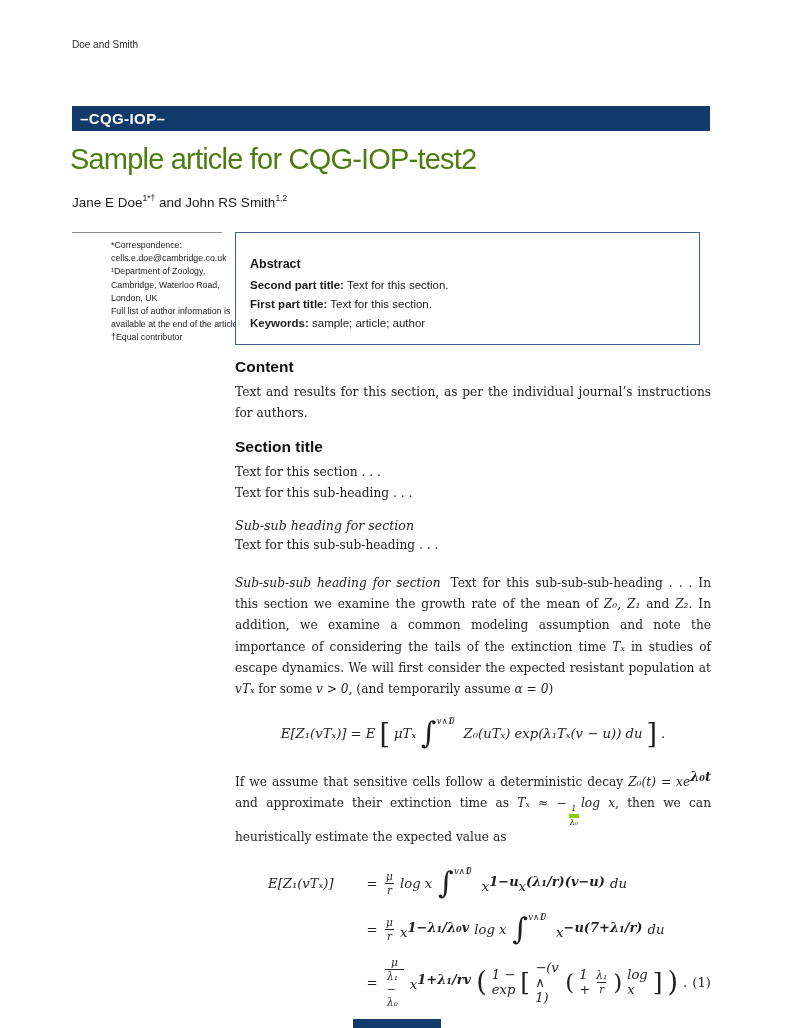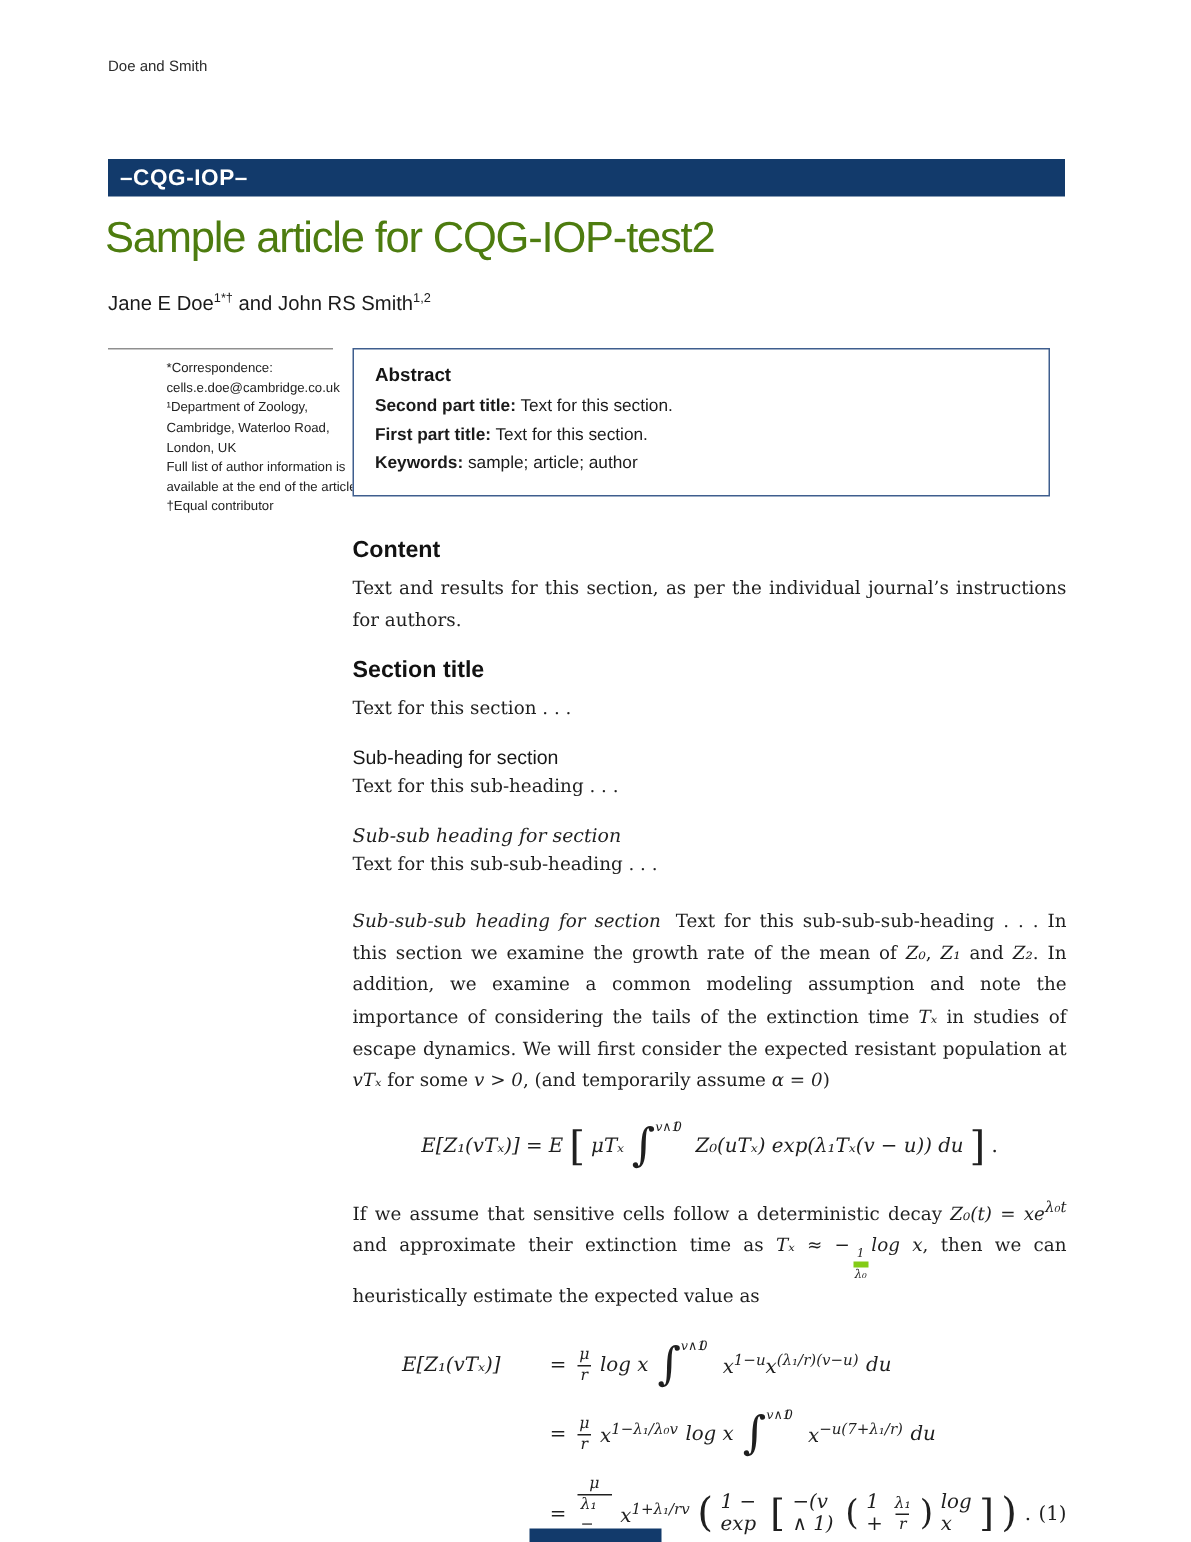--- a/index.html
+++ b/index.html
@@ -16,37 +16,37 @@
           color:#fff;display:flex;align-items:center;box-sizing:border-box;padding-left:8px;}
   .banner span{font-weight:bold;font-size:15px;letter-spacing:.4px;}
   .title{position:absolute;left:70px;top:143px;margin:0;font-size:29px;font-weight:400;
          letter-spacing:-0.8px;color:#4d7c0f;}
   .authors{position:absolute;left:72px;top:193px;font-size:13.5px;color:#1a1a1a;text-align:center;}
   .authors sup{font-size:8.5px;}
   .sidebar{position:absolute;left:72px;top:232px;width:150px;border-top:1px solid var(--color-rule);
            padding-top:6px;font-size:8.8px;line-height:1.5;color:#222;}
   .sidebar div{white-space:nowrap;margin-left:39px;}
   .abstract{position:absolute;left:235px;top:232px;width:465px;box-sizing:border-box;
-            border:1px solid var(--color-box_border);padding:10px 14px 8px;background:#fff;}
+            border:1px solid var(--color-box_border);padding:24px 14px 8px;background:#fff;}
   .abstract-title{font-weight:bold;font-size:12.5px;margin-bottom:8px;color:#141414;}
   .abstract-row{font-size:11.5px;margin-bottom:7px;color:#1a1a1a;}
   .abstract-row b{font-weight:bold;}
   .main{position:absolute;left:235px;top:358px;width:476px;}
   .h-a{margin:0 0 6px;font-size:15.5px;font-weight:bold;color:#121212;}
   .h-a.later{margin-top:12px;}
   .serif, .para{font-family:"DejaVu Serif","DejaVu Sans",serif;font-size:12.2px;line-height:1.75;
                 text-align:justify;color:#1f1f1f;margin:0;}
   .mb{margin-bottom:13px;}
   .h-b{margin:14px 0 2px;font-size:13px;font-weight:400;color:#161616;}
   .h-c{margin:14px 0 2px;font-size:12.6px;font-weight:400;font-style:italic;
        font-family:"DejaVu Serif","DejaVu Sans",serif;color:#1f1f1f;}
   .para{margin-top:16px;}
   .inlinehead{font-style:italic;padding-right:10px;}
   .m{font-style:italic;}
-  .para sup, .eqrow sup{font-size:10px;font-style:italic;}
+  .para sup, .eqrow sup{font-size:13px;font-style:italic;font-weight:bold;}
   .ifrac{display:inline-flex;flex-direction:column;align-items:center;vertical-align:-4px;
          font-size:8px;line-height:1.2;font-style:italic;margin:0 2px;}
   .ifrac .d{border-top:4px solid #84cc16;padding:0 1px;}
   
   .eq-display{display:flex;justify-content:center;align-items:center;gap:4px;margin:15px 0 14px;
               font-family:"DejaVu Serif","DejaVu Sans",serif;font-size:13.2px;color:#1f1f1f;}
   .eq-array{margin-top:15px;font-family:"DejaVu Serif","DejaVu Sans",serif;font-size:13.2px;color:#1f1f1f;}
   .eqrow{display:flex;align-items:center;gap:5px;padding-left:33px;margin-bottom:6px;min-height:40px;}
   .eqrow .lhs{width:92px;font-style:italic;flex:none;}
   .eqsign{font-style:normal;width:14px;text-align:center;flex:none;}
@@ -100,21 +100,20 @@
   </section>
 
   <main class="main">
 
     <h2 class="h-a">Content</h2>
     <p class="serif mb">Text and results for this section, as per the individual journal’s instructions for authors.</p>
 
     <h2 class="h-a later">Section title</h2>
     <p class="serif">Text for this section . . .</p>
 
-    <h3 class="h-b">Sub-heading for section</h3>
     <p class="serif">Text for this sub-heading . . .</p>
 
     <h4 class="h-c">Sub-sub heading for section</h4>
     <p class="serif">Text for this sub-sub-heading . . .</p>
 
     <p class="para"><i class="inlinehead">Sub-sub-sub heading for section</i><span>Text for this sub-sub-sub-heading . . . In this section we examine the growth rate of the mean of </span><i class="m">Z₀</i><span>, </span><i class="m">Z₁</i><span> and </span><i class="m">Z₂</i><span>. In addition, we examine a common modeling assumption and note the importance of considering the tails of the extinction time </span><i class="m">Tₓ</i><span> in studies of escape dynamics. We will first consider the expected resistant population at </span><i class="m">vTₓ</i><span> for some </span><i class="m">v &gt; 0</i><span>, (and temporarily assume </span><i class="m">α = 0</i><span>)</span></p>
 
     <div class="eq-display">
       <span class="m">E[Z₁(vTₓ)] = E</span>
       <span class="bd">[</span>

